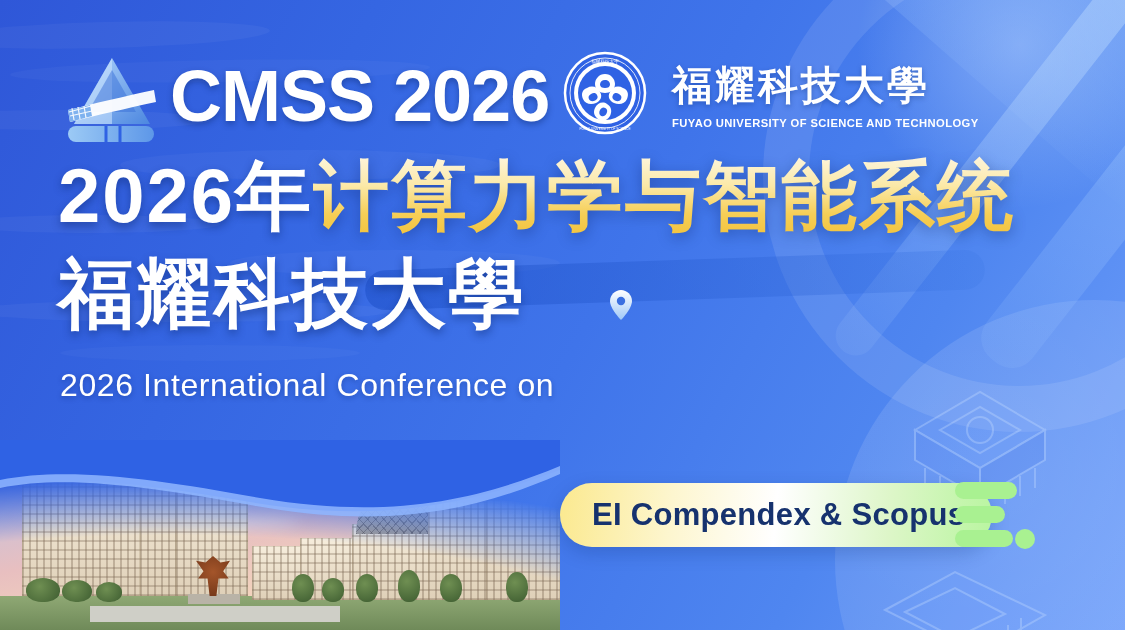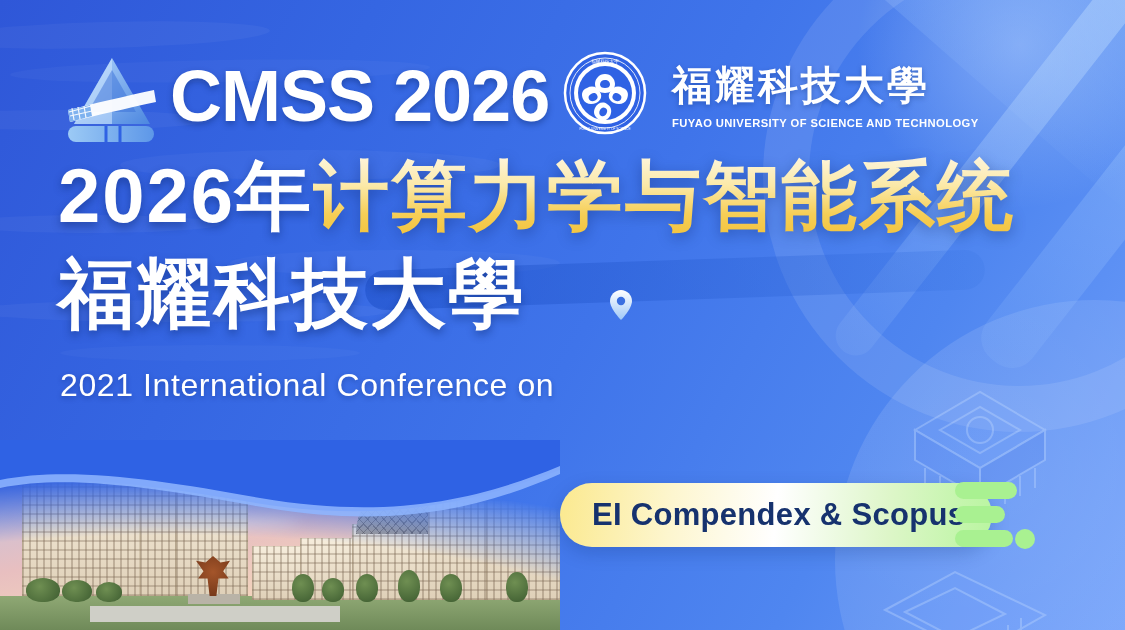--- a/index.html
+++ b/index.html
@@ -415,21 +415,21 @@
             <stop offset="1" stop-color="#9fc8f7"></stop>
         </linearGradient>
       </defs>
       <path d="M11 0 C5 0 0 5 0 11 C0 19 11 30 11 30 C11 30 22 19 22 11 C22 5 17 0 11 0 Z" fill="url(#pinG)"></path>
       <circle cx="11" cy="11" r="4.2" fill="#3a6fe0"></circle>
     </svg>
     <span class="gap"></span>
   </div>
 
   <div class="en-title">
-    <div>2021 International Conference on</div>
+    <div>2026 International Conference on</div>
   </div>
 
   <div class="badge">
     <span class="badge-label">EI Compendex &amp; Scopus</span>
   </div>
   <svg class="badge-deco" viewBox="0 0 80 76">
     <g fill="#a9f191">
       <rect x="0" y="4" width="62" height="17" rx="8.5"></rect>
       <rect x="0" y="28" width="50" height="17" rx="8.5"></rect>
       <rect x="0" y="52" width="58" height="17" rx="8.5"></rect>

